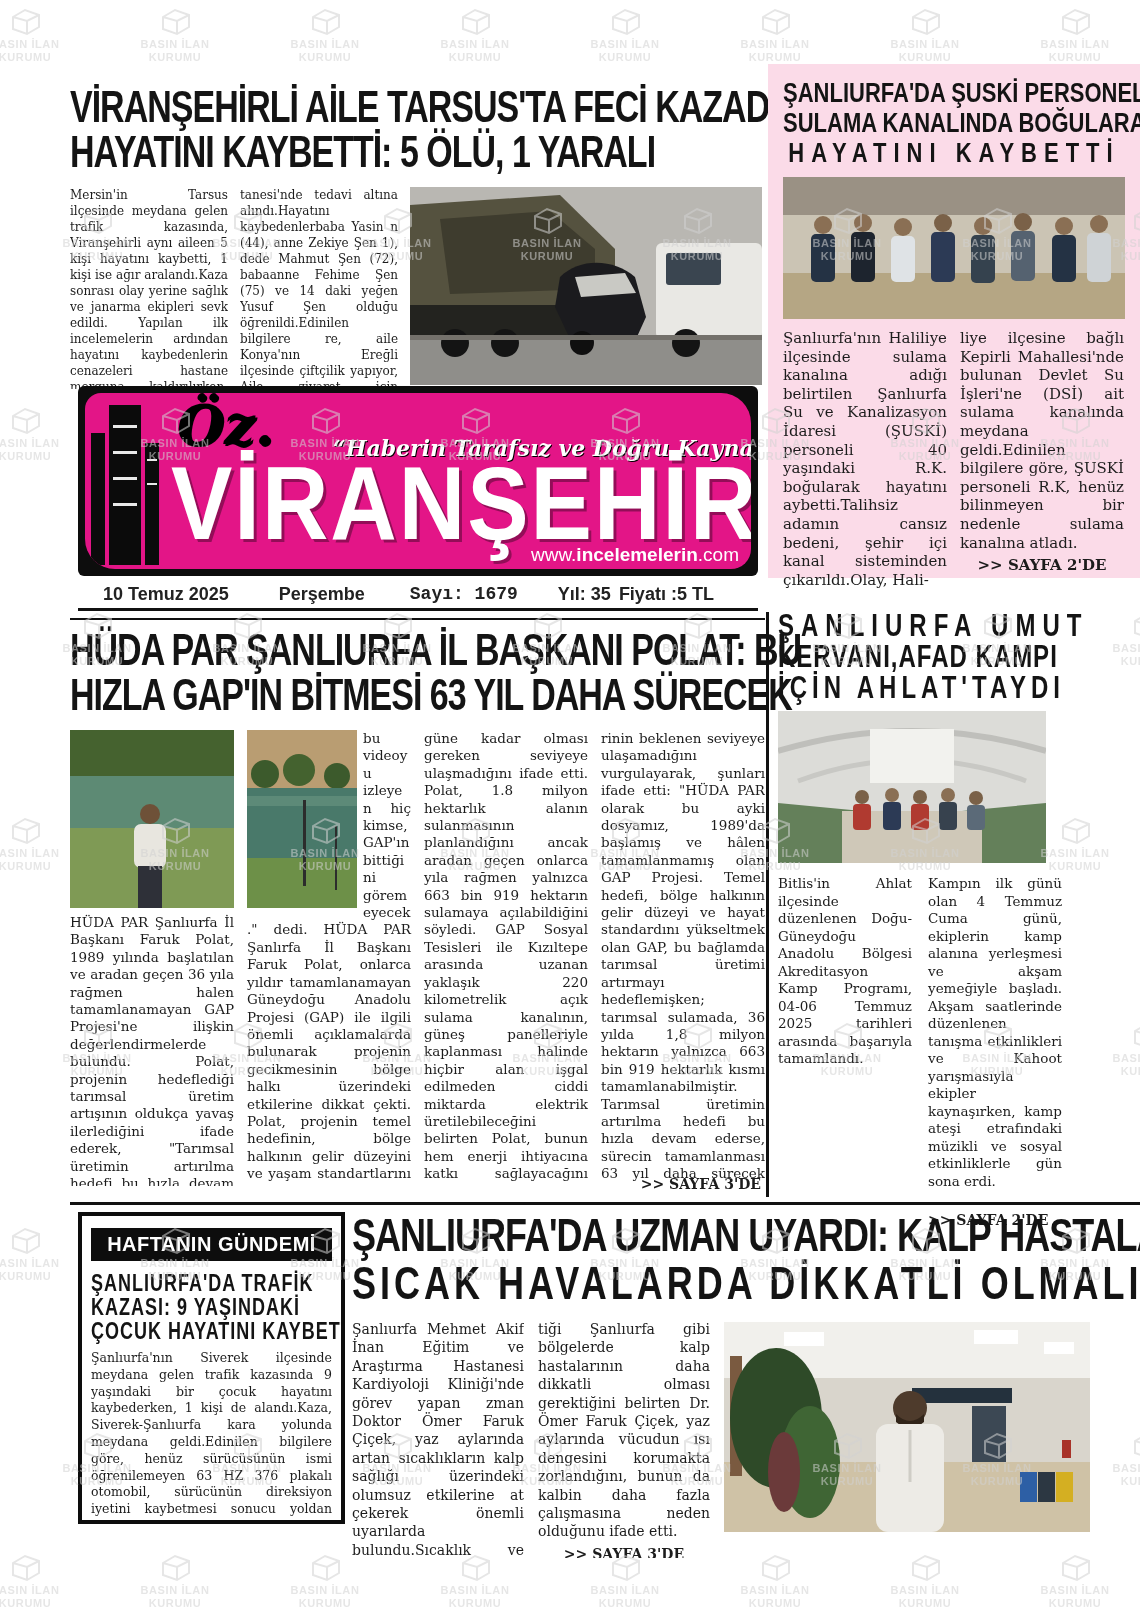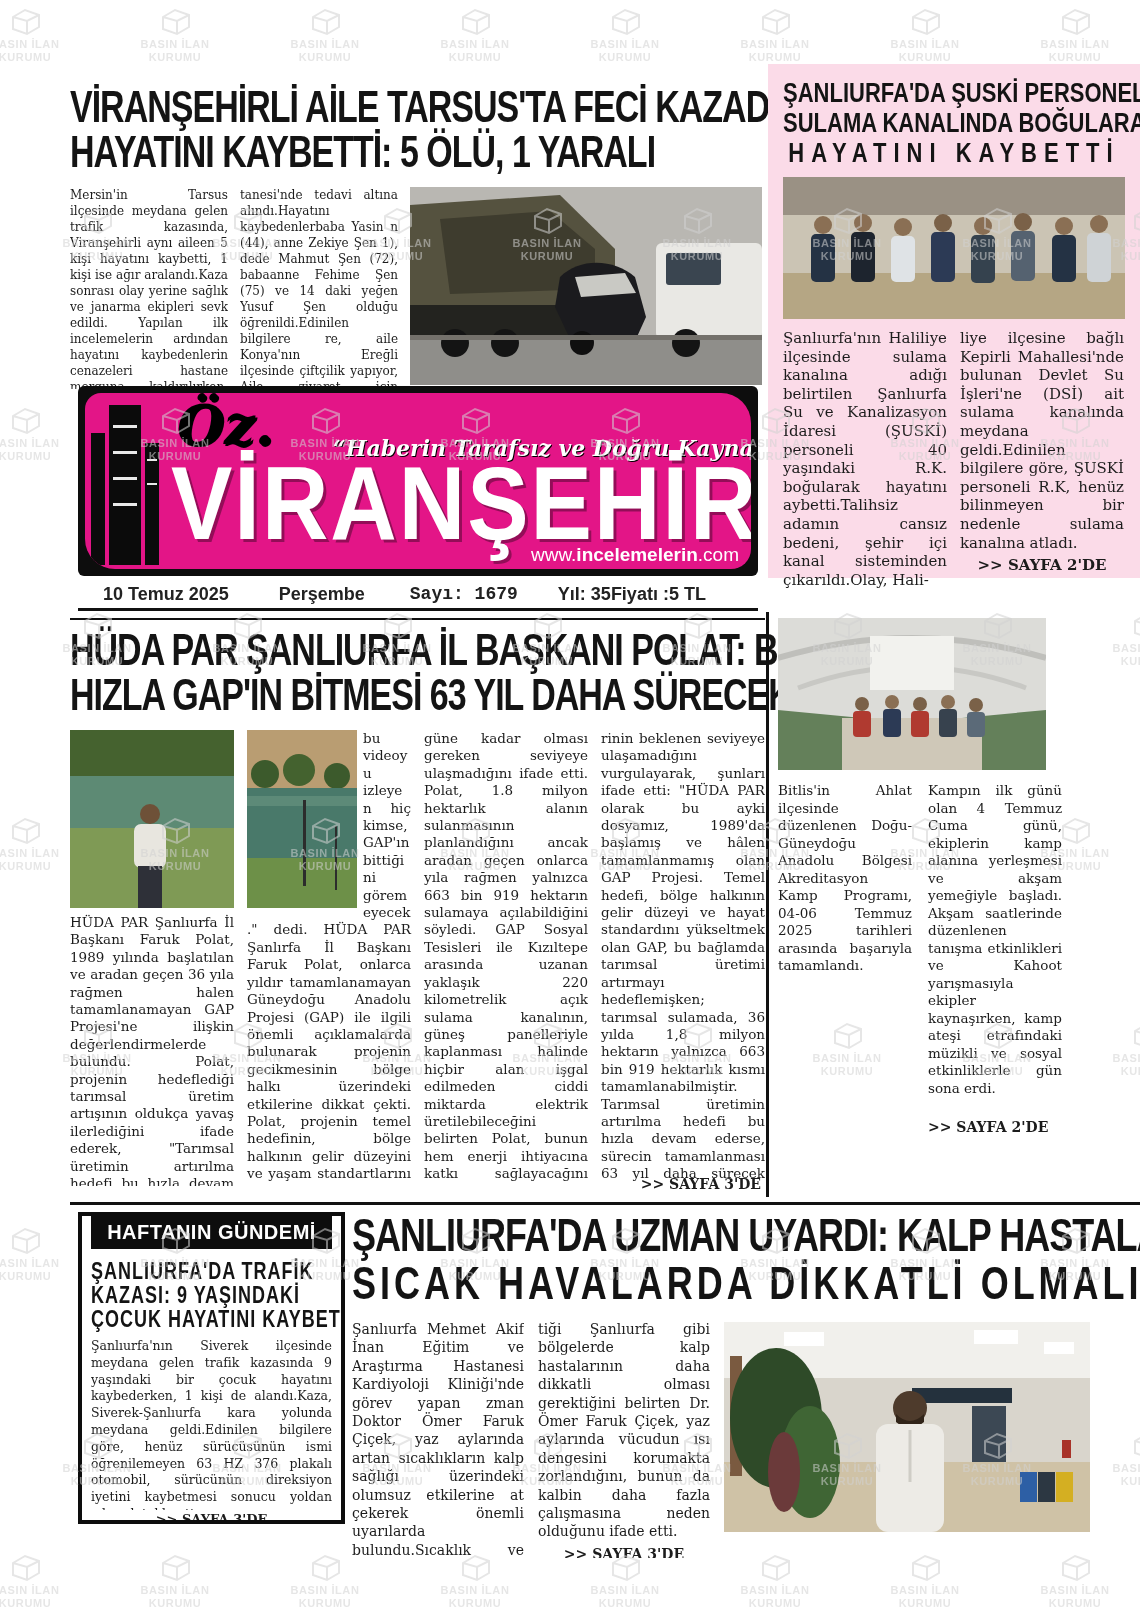--- a/index.html
+++ b/index.html
@@ -35,21 +35,21 @@
       font-size:22px;color:#fff;text-shadow:1px 1px 0 #000;white-space:nowrap;}
   .mast-title{position:absolute;left:86px;top:54px;font-family:"Liberation Sans",sans-serif;font-weight:bold;
       font-size:92px;color:#fff;letter-spacing:2px;line-height:100px;transform:scaleY(1.12);transform-origin:left top;
       text-shadow:3px 3px 0 rgba(0,0,0,.35);white-space:nowrap;}
   .website{position:absolute;right:12px;bottom:3px;color:#fff;font-family:"Liberation Sans",sans-serif;font-size:19px;}
   .website .wb{font-weight:bold;}
   
   .dateline{position:absolute;left:78px;top:580px;width:680px;height:28px;border-bottom:3px solid #111;
       display:flex;align-items:center;font-family:"Liberation Sans",sans-serif;font-weight:bold;font-size:18px;color:#222;}
   .dl-date{margin-left:25px;text-align:right;} .dl-day{margin-left:50px;} .dl-issue{margin-left:45px;font-family:Liberation Mono, monospace;}
-  .dl-year{margin-left:40px;} .dl-price{}
+  .dl-year{margin-left:40px;} .dl-price{margin-left:8px;}
   
   .gap-art{position:absolute;left:70px;top:618px;width:695px;height:582px;border-top:2px solid #111;
       padding-top:8px;box-sizing:border-box;}
   .gap-art .hl{font-size:34px;line-height:45px;letter-spacing:-1px;}
   .gap-cols{display:flex;gap:13px;margin-top:12px;height:456px;overflow:hidden;}
   .gap-col{width:164px;font-size:13.5px;line-height:17.4px;text-align:justify;overflow-wrap:break-word;}
   .col-photo{width:100%;height:178px;margin-bottom:6px;display:block;}
   .canal{float:left;width:110px;height:178px;margin:0 6px 3px 0;}
   .gap-more{position:absolute;right:4px;bottom:8px;font-size:14px;}
   
@@ -60,21 +60,21 @@
   .afad-art .ls-a{letter-spacing:7px;} .afad-art .ls-b{letter-spacing:1px;} .afad-art .ls-c{letter-spacing:5px;}
   .afad-photo{width:268px;height:152px;margin:8px 0 12px;display:block;}
   .afad-cols{display:flex;gap:16px;}
   .afad-col{width:134px;font-size:13.5px;line-height:17.5px;text-align:justify;}
   .afad-col p{margin:0 0 15px;}
   .afad-more{display:block;margin-top:22px;font-size:14px;}
   
   .bottom-rule{position:absolute;left:70px;top:1202px;width:1070px;height:3px;background:#111;}
   
   .agenda{position:absolute;left:78px;top:1212px;width:267px;height:312px;border:4px solid #0d0d0d;
-      box-sizing:border-box;padding:0 9px;overflow:hidden;}
+      box-sizing:border-box;padding:12px 9px;overflow:hidden;}
   .agenda-banner{background:#0d0d0d;color:#fff;text-align:center;font-family:"Liberation Sans",sans-serif;
       font-weight:bold;font-size:20px;padding:5px 2px;letter-spacing:.5px;}
   .agenda .hl{font-size:18px;line-height:24px;letter-spacing:1px;margin:10px 0 7px;}
   .agenda-body{font-size:12.5px;line-height:16.8px;text-align:justify;height:172px;overflow:hidden;}
   .agenda-more{display:block;text-align:center;margin-top:2px;}
   
   .heart-art{position:absolute;left:352px;top:1212px;width:788px;}
   .heart-art .hl{font-size:36px;line-height:48px;letter-spacing:-1px;}
   .heart-art .hl .wide{letter-spacing:4px;}
   .heart-body{display:flex;gap:14px;margin-top:12px;}
@@ -223,20 +223,25 @@
       </div>
       <div class="gap-col">güne kadar olması gereken seviyeye ulaşmadığını ifade etti. Polat, 1.8 milyon hektarlık alanın sulanmasının planlandığını ancak aradan geçen onlarca yıla rağmen yalnızca 663 bin 919 hektarın sulamaya açılabildiğini söyledi. GAP Sosyal Tesisleri ile Kızıltepe arasında uzanan yaklaşık 220 kilometrelik açık sulama kanalının, güneş panelleriyle kaplanması halinde hiçbir alan işgal edilmeden ciddi miktarda elektrik üretilebileceğini belirten Polat, bunun hem enerji ihtiyacına katkı sağlayacağını hem de su kaybını önemli ölçüde azaltacağını kaydetti. "Bu hızla GAP'ın bitmesi 63 yıl daha sürecek"Polat, GAP Projesi kapsamındaki tarımsal sulama faaliyetle-</div>
       <div class="gap-col">rinin beklenen seviyeye ulaşamadığını vurgulayarak, şunları ifade etti: "HÜDA PAR olarak bu ayki dosyamız, 1989'da başlamış ve hâlen tamamlanmamış olan GAP Projesi. Temel hedefi, bölge halkının gelir düzeyi ve hayat standardını yükseltmek olan GAP, bu bağlamda tarımsal üretimi artırmayı hedeflemişken; tarımsal sulamada, 36 yılda 1,8 milyon hektarın yalnızca 663 bin 919 hektarlık kısmı tamamlanabilmiştir. Tarımsal üretimin artırılma hedefi bu hızla devam ederse, sürecin tamamlanması 63 yıl daha sürecek demektir. Yani muhtemelen şu anda bu videoyu izleyen hiç kimse GAP'ın bittiğini göremeyecek.</div>
     </div>
     <span class="more gap-more">&gt;&gt; SAYFA 3'DE</span>
   </section>
 
   <div class="v-rule"></div>
 
   <section class="afad-art">
+    <h2 class="cnd hl">
+      <span class="ln ls-a">ŞANLIURFA UMUT</span>
+      <span class="ln ls-b">KERVANI,AFAD KAMPI</span>
+      <span class="ln ls-c">İÇİN AHLAT'TAYDI</span>
+    </h2>
     <svg class="afad-photo" viewBox="0 0 268 152">
       <rect fill="#dcdcd8" width="268" height="152"></rect>
       <path d="M0 40 Q134 0 268 40" fill="none" stroke="#bfbfbb" stroke-width="6"></path>
       <path d="M20 70 Q134 28 248 70" fill="none" stroke="#c8c8c4" stroke-width="5"></path>
       <rect fill="#f2f2ee" x="92" y="18" width="84" height="54"></rect>
       <polygon fill="#64805a" points="0,152 0,92 84,100 64,152"></polygon>
       <polygon fill="#64805a" points="268,152 268,92 184,100 204,152"></polygon>
       <rect fill="#cfc8b8" x="64" y="100" width="140" height="52"></rect>
       <g>
         <circle cx="84" cy="86" r="7" fill="#7a6148"></circle>

